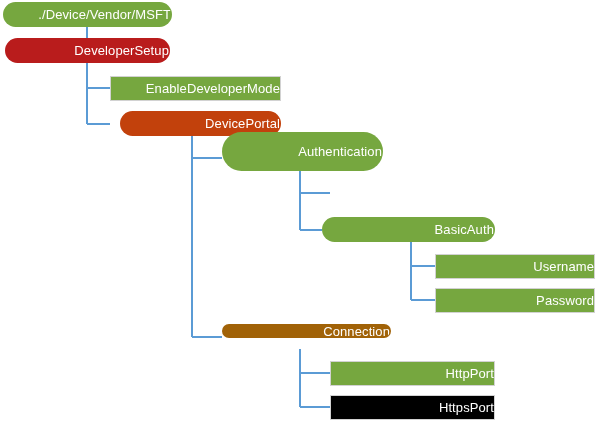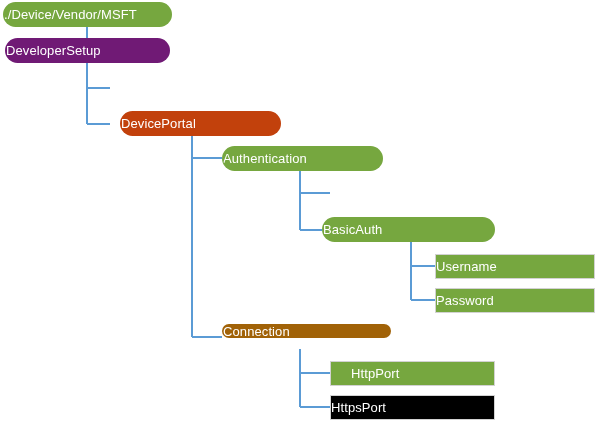--- a/index.html
+++ b/index.html
@@ -23,21 +23,21 @@
     top: 0;
     width: 601px;
     height: 428px;
     pointer-events: none;
   }
   .node {
     position: absolute;
     box-sizing: border-box;
     display: flex;
     align-items: center;
-    justify-content: flex-start;
+    justify-content: flex-end;
     color: #ffffff;
     font-size: 13px;
     line-height: 1;
     letter-spacing: 0.1px;
     white-space: nowrap;
     text-align: center;
     overflow: hidden;
   }
   .node.pill {
     border-radius: 999px;
@@ -74,27 +74,30 @@
       <line x1="411" y1="242" x2="411" y2="300" stroke="#5b9bd5" stroke-width="2" shape-rendering="crispEdges"></line>
       <line x1="411" y1="300" x2="435" y2="300" stroke="#5b9bd5" stroke-width="2" shape-rendering="crispEdges"></line>
       <line x1="300" y1="349" x2="300" y2="373" stroke="#5b9bd5" stroke-width="2" shape-rendering="crispEdges"></line>
       <line x1="300" y1="373" x2="330" y2="373" stroke="#5b9bd5" stroke-width="2" shape-rendering="crispEdges"></line>
       <line x1="300" y1="349" x2="300" y2="407" stroke="#5b9bd5" stroke-width="2" shape-rendering="crispEdges"></line>
       <line x1="300" y1="407" x2="330" y2="407" stroke="#5b9bd5" stroke-width="2" shape-rendering="crispEdges"></line>
     </svg>
 <div class="node pill" style="left: 3px; top: 2px; width: 169px; height: 25px; background: rgb(118, 167, 63); color: rgb(255, 255, 255);">
       <span class="node-label">./Device/Vendor/MSFT</span>
     </div>
-    <div class="node pill" style="left: 5px; top: 38px; width: 165px; height: 25px; background: #701a75; color: rgb(255, 255, 255);">
+    <div class="node pill" style="left: 5px; top: 38px; width: 165px; height: 25px; background: #b91c1c; color: rgb(255, 255, 255);">
       <span class="node-label">DeveloperSetup</span>
+    </div>
+    <div class="node rect" style="left: 110px; top: 76px; width: 171px; height: 25px; background: rgb(118, 167, 63); color: rgb(255, 255, 255); border-color: rgb(210, 210, 210);">
+      <span class="node-label">EnableDeveloperMode</span>
     </div>
     <div class="node pill" style="left: 120px; top: 111px; width: 161px; height: 25px; background: #c2410c; color: rgb(255, 255, 255);">
       <span class="node-label">DevicePortal</span>
     </div>
-    <div class="node pill" style="left: 222px; top: 146px; width: 161px; height: 25px; background: rgb(118, 167, 63); color: rgb(255, 255, 255);">
+    <div class="node pill" style="left: 222px; top: 132px; width: 161px; height: 39px; background: rgb(118, 167, 63); color: rgb(255, 255, 255);">
       <span class="node-label">Authentication</span>
     </div>
     <div class="node pill" style="left: 322px; top: 217px; width: 173px; height: 25px; background: rgb(118, 167, 63); color: rgb(255, 255, 255);">
       <span class="node-label">BasicAuth</span>
     </div>
     <div class="node rect" style="left: 435px; top: 254px; width: 160px; height: 25px; background: rgb(118, 167, 63); color: rgb(255, 255, 255); border-color: rgb(210, 210, 210);">
       <span class="node-label">Username</span>
     </div>
     <div class="node rect" style="left: 435px; top: 288px; width: 160px; height: 25px; background: rgb(118, 167, 63); color: rgb(255, 255, 255); border-color: rgb(210, 210, 210);">
       <span class="node-label">Password</span>

